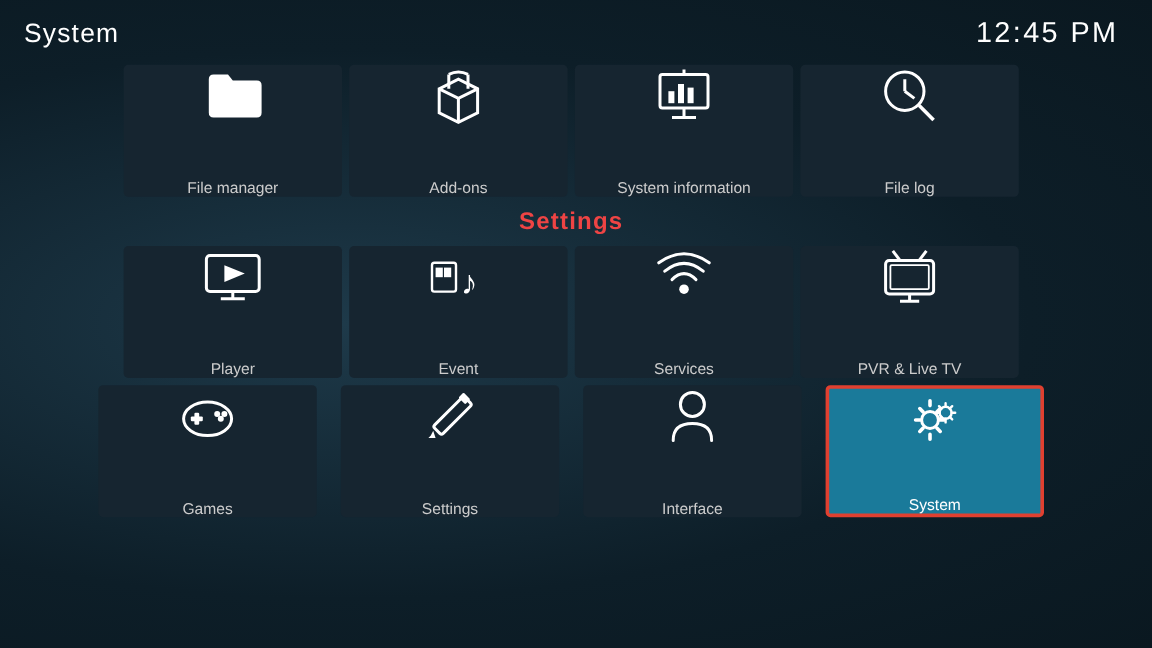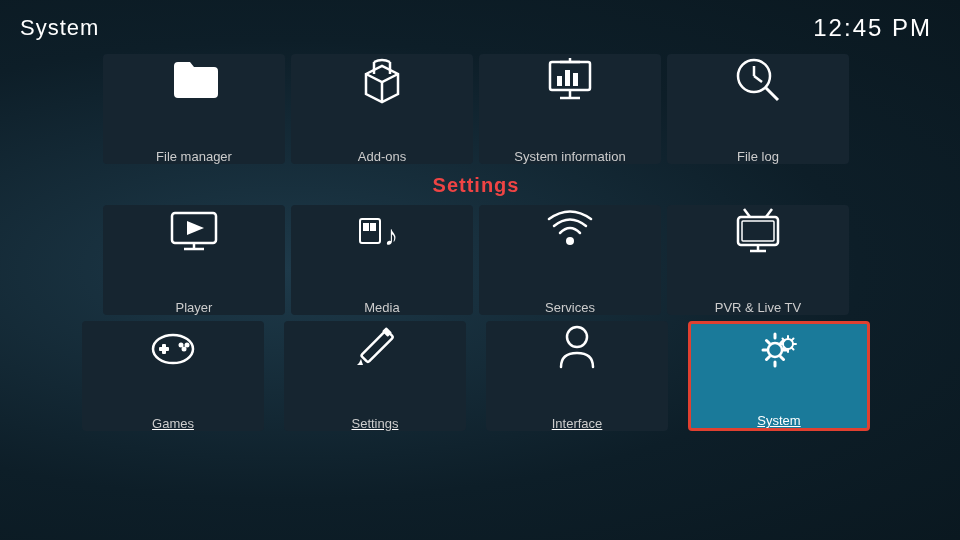--- a/index.html
+++ b/index.html
@@ -80,21 +80,20 @@
       gap: 6px;
       padding: 0 80px;
     }
 
     .bottom-tiles-row2 {
       display: flex;
       justify-content: center;
       gap: 20px;
       padding: 0 80px;
       margin-top: 6px;
-      text-decoration: underline;
     }
 
     
     .tile {
       width: 182px;
       height: 110px;
       background: #162530;
       border-radius: 4px;
       display: flex;
       flex-direction: column;
@@ -221,21 +220,21 @@
 
       <div class="tile">
         <svg viewBox="0 0 52 52">
 
           <rect x="4" y="14" width="20" height="24" rx="2" fill="none" stroke="#fff" stroke-width="2"></rect>
           <rect x="7" y="18" width="6" height="8" fill="#fff"></rect>
           <rect x="14" y="18" width="6" height="8" fill="#fff"></rect>
 
           <text x="28" y="40" fill="#fff" font-size="28">♪</text>
         </svg>
-        <span class="tile-label">Media</span>
+        <span class="tile-label">Event</span>
       </div>
 
       <div class="tile">
         <svg viewBox="0 0 52 52">
 
           <circle cx="26" cy="36" r="4" fill="#fff"></circle>
           <path d="M16 28 Q26 18 36 28" fill="none" stroke="#fff" stroke-width="2.5" stroke-linecap="round"></path>
           <path d="M10 21 Q26 8 42 21" fill="none" stroke="#fff" stroke-width="2.5" stroke-linecap="round"></path>
           <path d="M5 14 Q26 -1 47 14" fill="none" stroke="#fff" stroke-width="2.5" stroke-linecap="round"></path>
         </svg>

